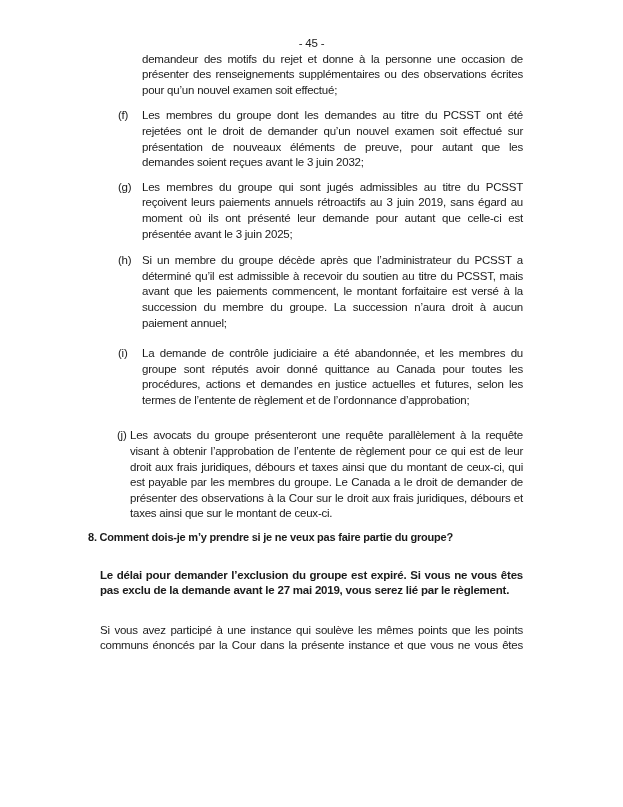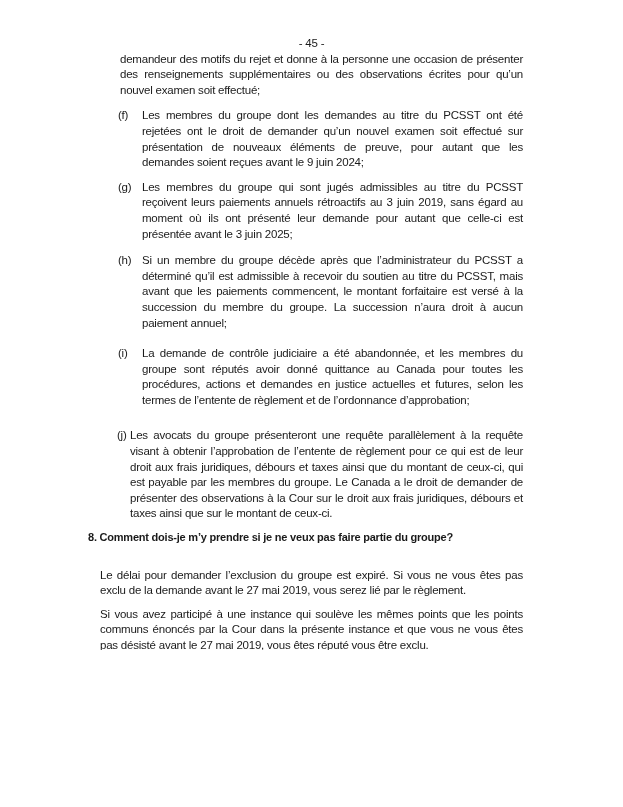--- a/index.html
+++ b/index.html
@@ -23,21 +23,21 @@
     overflow: hidden;
   }
   .page-number {
     text-align: center;
     margin-bottom: 37px;
   }
   p, .li-text, .li-label, .page-number, h2 {
     margin: 0;
   }
   .intro {
-    margin-left: 20px;
+    margin-left: 42px;
     text-align: justify;
     margin-bottom: 10px;
   }
   .list-item {
     display: flex;
     align-items: flex-start;
   }
   .list-item .li-label {
     flex: 0 0 auto;
     width: 42px;
@@ -59,35 +59,35 @@
   }
   .section-heading {
     font-weight: 700;
     font-size: 11px;
     margin-left: -12px;
     margin-bottom: 22px;
   }
   .body-paragraph {
     text-align: justify;
   }
-  .p-1 { margin-bottom: 8px; }
+  .p-1 { margin-bottom: 24px; font-weight: bold; }
   .p-2 { margin-bottom: 0; }
 </style>
 </head>
 <body>
 
 <div class="page">
 
   <div class="page-number">- 45 -</div>
 
   <p class="intro">demandeur des motifs du rejet et donne à la personne une occasion de présenter des renseignements supplémentaires ou des observations écrites pour qu’un nouvel examen soit effectué;</p>
 
   <div class="list-item li-f">
     <span class="li-label">(f)</span>
-    <span class="li-text">Les membres du groupe dont les demandes au titre du PCSST ont été rejetées ont le droit de demander qu’un nouvel examen soit effectué sur présentation de nouveaux éléments de preuve, pour autant que les demandes soient reçues avant le 9 juin 2024;</span>
+    <span class="li-text">Les membres du groupe dont les demandes au titre du PCSST ont été rejetées ont le droit de demander qu’un nouvel examen soit effectué sur présentation de nouveaux éléments de preuve, pour autant que les demandes soient reçues avant le 3 juin 2032;</span>
   </div>
 
   <div class="list-item li-g">
     <span class="li-label">(g)</span>
     <span class="li-text">Les membres du groupe qui sont jugés admissibles au titre du PCSST reçoivent leurs paiements annuels rétroactifs au 3 juin 2019, sans égard au moment où ils ont présenté leur demande pour autant que celle-ci est présentée avant le 3 juin 2025;</span>
   </div>
 
   <div class="list-item li-h">
     <span class="li-label">(h)</span>
     <span class="li-text">Si un membre du groupe décède après que l’administrateur du PCSST a déterminé qu’il est admissible à recevoir du soutien au titre du PCSST, mais avant que les paiements commencent, le montant forfaitaire est versé à la succession du membre du groupe. La succession n’aura droit à aucun paiement annuel;</span>

